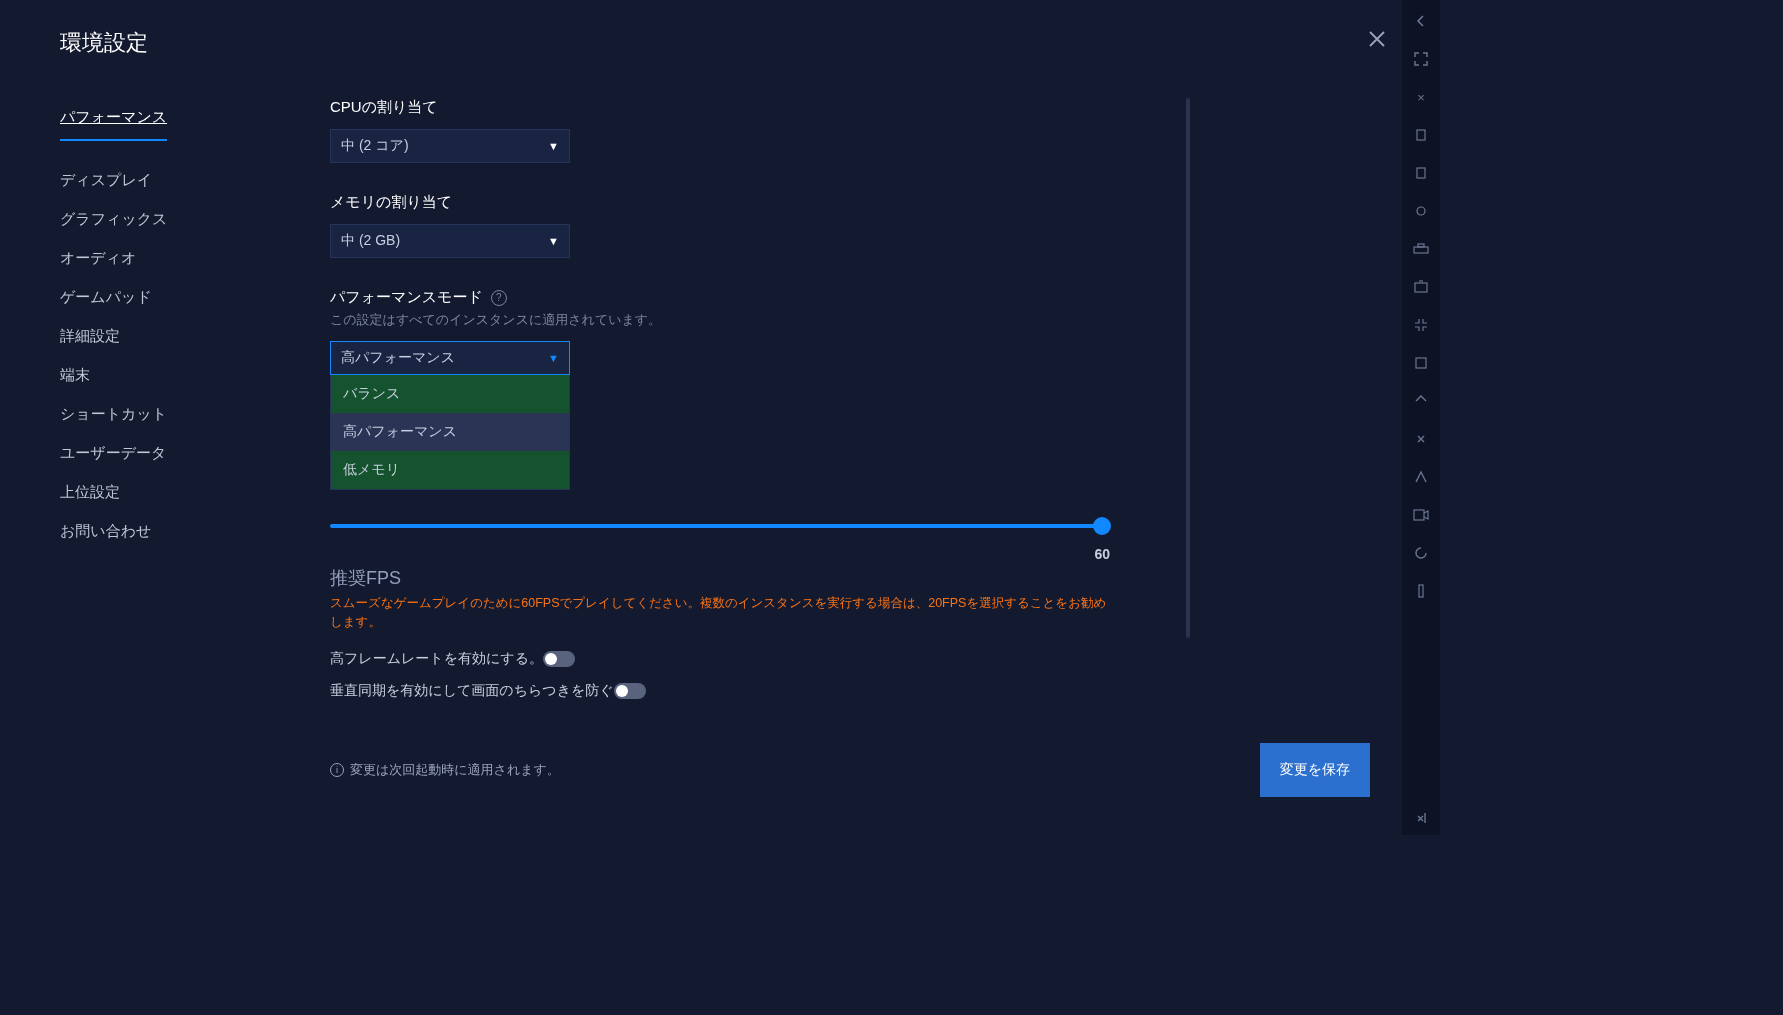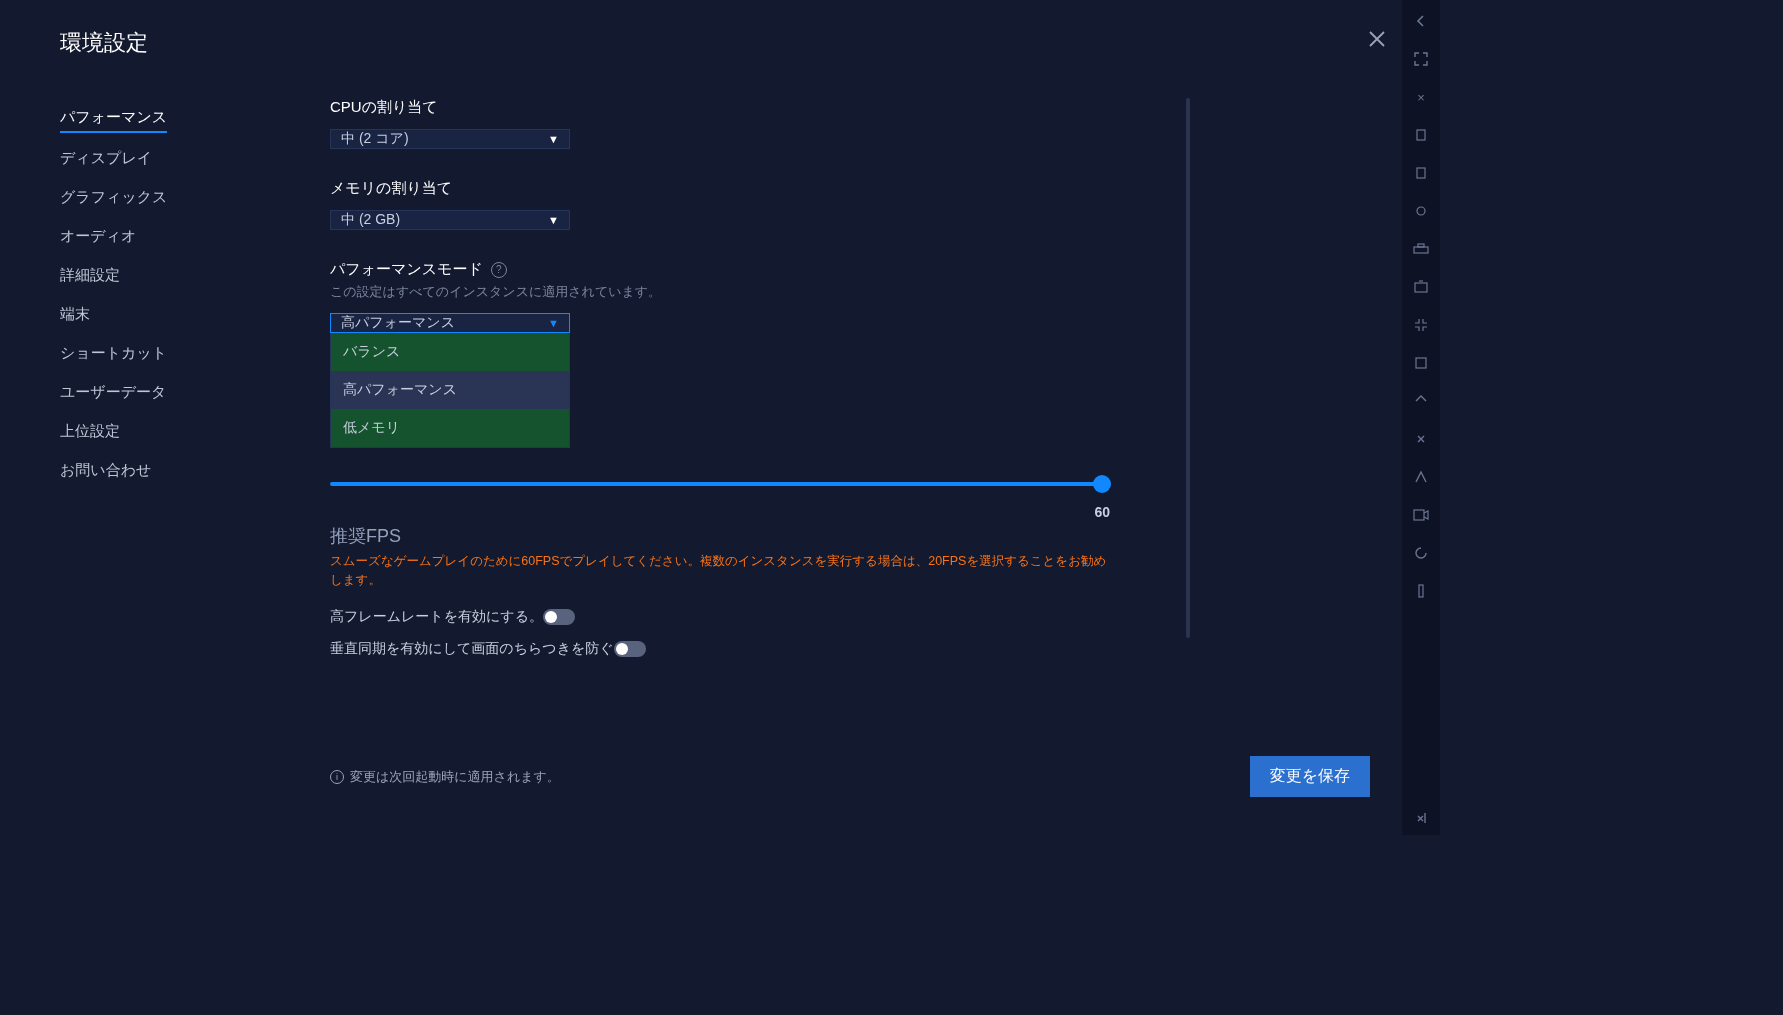--- a/index.html
+++ b/index.html
@@ -47,22 +47,23 @@
 .sidebar-item {
   font-size: 15px;
   color: #bfc6d6;
   padding: 10px 0;
   cursor: pointer;
 }
 .sidebar-item.active {
   color: #fff;
   border-bottom: 2px solid #1188ff;
   display: inline-block;
-  padding-bottom: 4px;
-  margin-bottom: 6px;
+  padding-bottom: 12px;
+  margin-bottom: 20px;
+  text-decoration: underline;
 }
 .main {
   flex: 1;
   padding-left: 60px;
   padding-right: 60px;
   position: relative;
   max-width: 900px;
 }
 .scroll-ind {
   position: absolute;
@@ -83,21 +84,21 @@
   text-align: right;
 }
 .sublabel {
   font-size: 13px;
   color: #7a859e;
   margin-top: -8px;
   margin-bottom: 12px;
 }
 .select {
   width: 240px;
-  height: 20px;
+  height: 34px;
   background: #192443;
   border: 1px solid #27345a;
   color: #c8cfe0;
   font-size: 14px;
   padding: 0 10px;
   display: flex;
   align-items: center;
   justify-content: space-between;
   cursor: pointer;
   margin-bottom: 30px;
@@ -220,22 +221,22 @@
   height: 14px;
   border: 1.2px solid #9aa3b8;
   border-radius: 50%;
   align-items: center;
   justify-content: center;
   font-size: 9px;
 }
 .save-btn {
   background: #2b6fcf;
   color: #fff;
-  font-size: 16px;
-  padding: 10px 20px;
+  font-size: 14px;
+  padding: 18px 20px;
   border: none;
   cursor: pointer;
 }
 .right-toolbar {
   position: absolute;
   right: 0;
   top: 0;
   width: 38px;
   height: 835px;
   background: #0d1224;
@@ -271,20 +272,21 @@
         <path d="M2 2 L16 16 M16 2 L2 16" stroke="currentColor" stroke-width="1.8" fill="none"></path>
       </svg>
   </div>
 
   <div class="body">
     <div class="sidebar">
       <div class="sidebar-item active">パフォーマンス</div>
       <div class="sidebar-item">ディスプレイ</div>
       <div class="sidebar-item">グラフィックス</div>
       <div class="sidebar-item">オーディオ</div>
+      <div class="sidebar-item">ゲームパッド</div>
       <div class="sidebar-item">詳細設定</div>
       <div class="sidebar-item">端末</div>
       <div class="sidebar-item">ショートカット</div>
       <div class="sidebar-item">ユーザーデータ</div>
       <div class="sidebar-item">上位設定</div>
       <div class="sidebar-item">お問い合わせ</div>
     </div>
 
     <div class="main">
       <div class="scroll-ind"></div>

